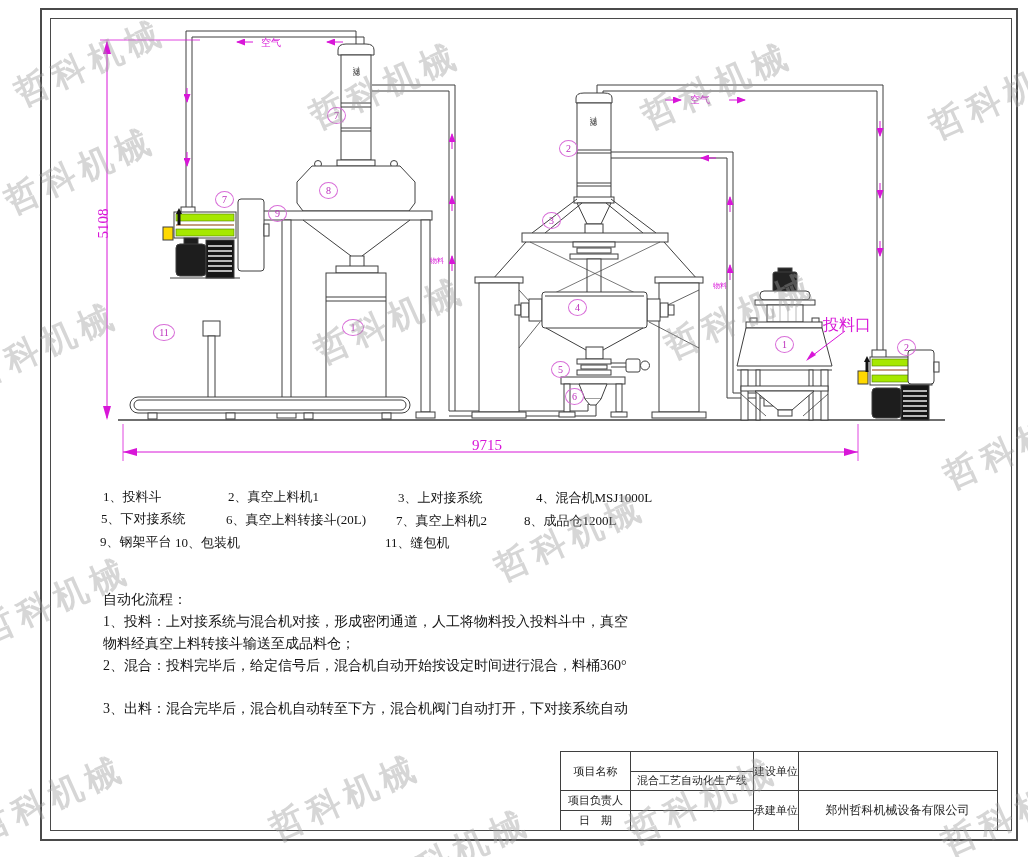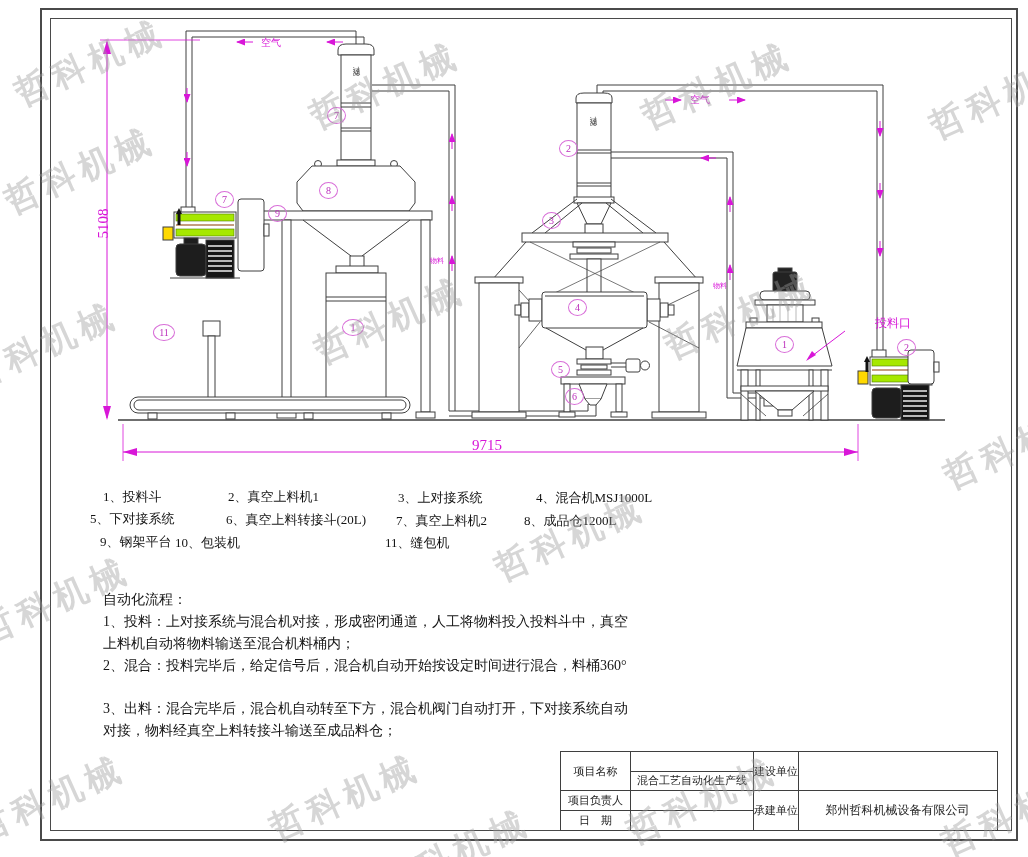--- a/index.html
+++ b/index.html
@@ -322,43 +322,42 @@
   <span class="callout" style="left:268px;top:205px">9</span>
   <span class="callout wide" style="left:342px;top:319px">1</span>
   <span class="callout wide" style="left:153px;top:324px">11</span>
 
   <span class="filter-label" style="left:351px;top:60px">过滤</span>
   <span class="filter-label" style="left:588px;top:110px">过滤</span>
   <span class="anno small" style="left:261px;top:36px">空气</span>
   <span class="anno small" style="left:690px;top:93px">空气</span>
   <span class="anno tiny" style="left:430px;top:256px">物料</span>
   <span class="anno tiny" style="left:713px;top:281px">物料</span>
-  <span class="anno" style="left:875px;top:315px;font-size:12px">投料口</span>
+  <span class="anno" style="left:823px;top:315px;font-size:16px">投料口</span>
 
   <span class="dim-text" style="left:88px;top:215px;transform:rotate(-90deg);transform-origin:center">5108</span>
   <span class="dim-text" style="left:472px;top:437px">9715</span>
 
   <span class="legend-item" style="left:103px;top:488px">1、投料斗</span>
   <span class="legend-item" style="left:228px;top:488px">2、真空上料机1</span>
   <span class="legend-item" style="left:398px;top:489px">3、上对接系统</span>
   <span class="legend-item" style="left:536px;top:489px">4、混合机MSJ1000L</span>
-  <span class="legend-item" style="left:90px;top:510px">5、下对接系统</span>
+  <span class="legend-item" style="left:101px;top:510px">5、下对接系统</span>
   <span class="legend-item" style="left:226px;top:511px">6、真空上料转接斗(20L)</span>
   <span class="legend-item" style="left:396px;top:512px">7、真空上料机2</span>
   <span class="legend-item" style="left:524px;top:512px">8、成品仓1200L</span>
   <span class="legend-item" style="left:100px;top:533px">9、钢架平台</span>
   <span class="legend-item" style="left:175px;top:534px">10、包装机</span>
   <span class="legend-item" style="left:385px;top:534px">11、缝包机</span>
 
   <div class="proc-line" style="left:103px;top:591px">自动化流程：</div>
   <div class="proc-line" style="left:103px;top:613px">1、投料：上对接系统与混合机对接，形成密闭通道，人工将物料投入投料斗中，真空</div>
-  <div class="proc-line" style="left:103px;top:635px">上料机自动将物料输送至混合机料桶内；</div>
+  <div class="proc-line" style="left:103px;top:635px">物料经真空上料转接斗输送至成品料仓；</div>
   <div class="proc-line" style="left:103px;top:657px">2、混合：投料完毕后，给定信号后，混合机自动开始按设定时间进行混合，料桶360°</div>
   <div class="proc-line" style="left:103px;top:700px">3、出料：混合完毕后，混合机自动转至下方，混合机阀门自动打开，下对接系统自动</div>
-  <div class="proc-line" style="left:103px;top:722px">对接，物料经真空上料转接斗输送至成品料仓；</div>
 
   <div class="tblock">
 
     <div class="tb-line" style="left:69px;top:0;width:1px;height:78px"></div>
     <div class="tb-line" style="left:192px;top:0;width:1px;height:78px"></div>
     <div class="tb-line" style="left:237px;top:0;width:1px;height:78px"></div>
 
     <div class="tb-line" style="left:69px;top:19px;width:124px;height:1px"></div>
     <div class="tb-line" style="left:0;top:38px;width:436px;height:1px"></div>
     <div class="tb-line" style="left:0;top:58px;width:193px;height:1px"></div>

